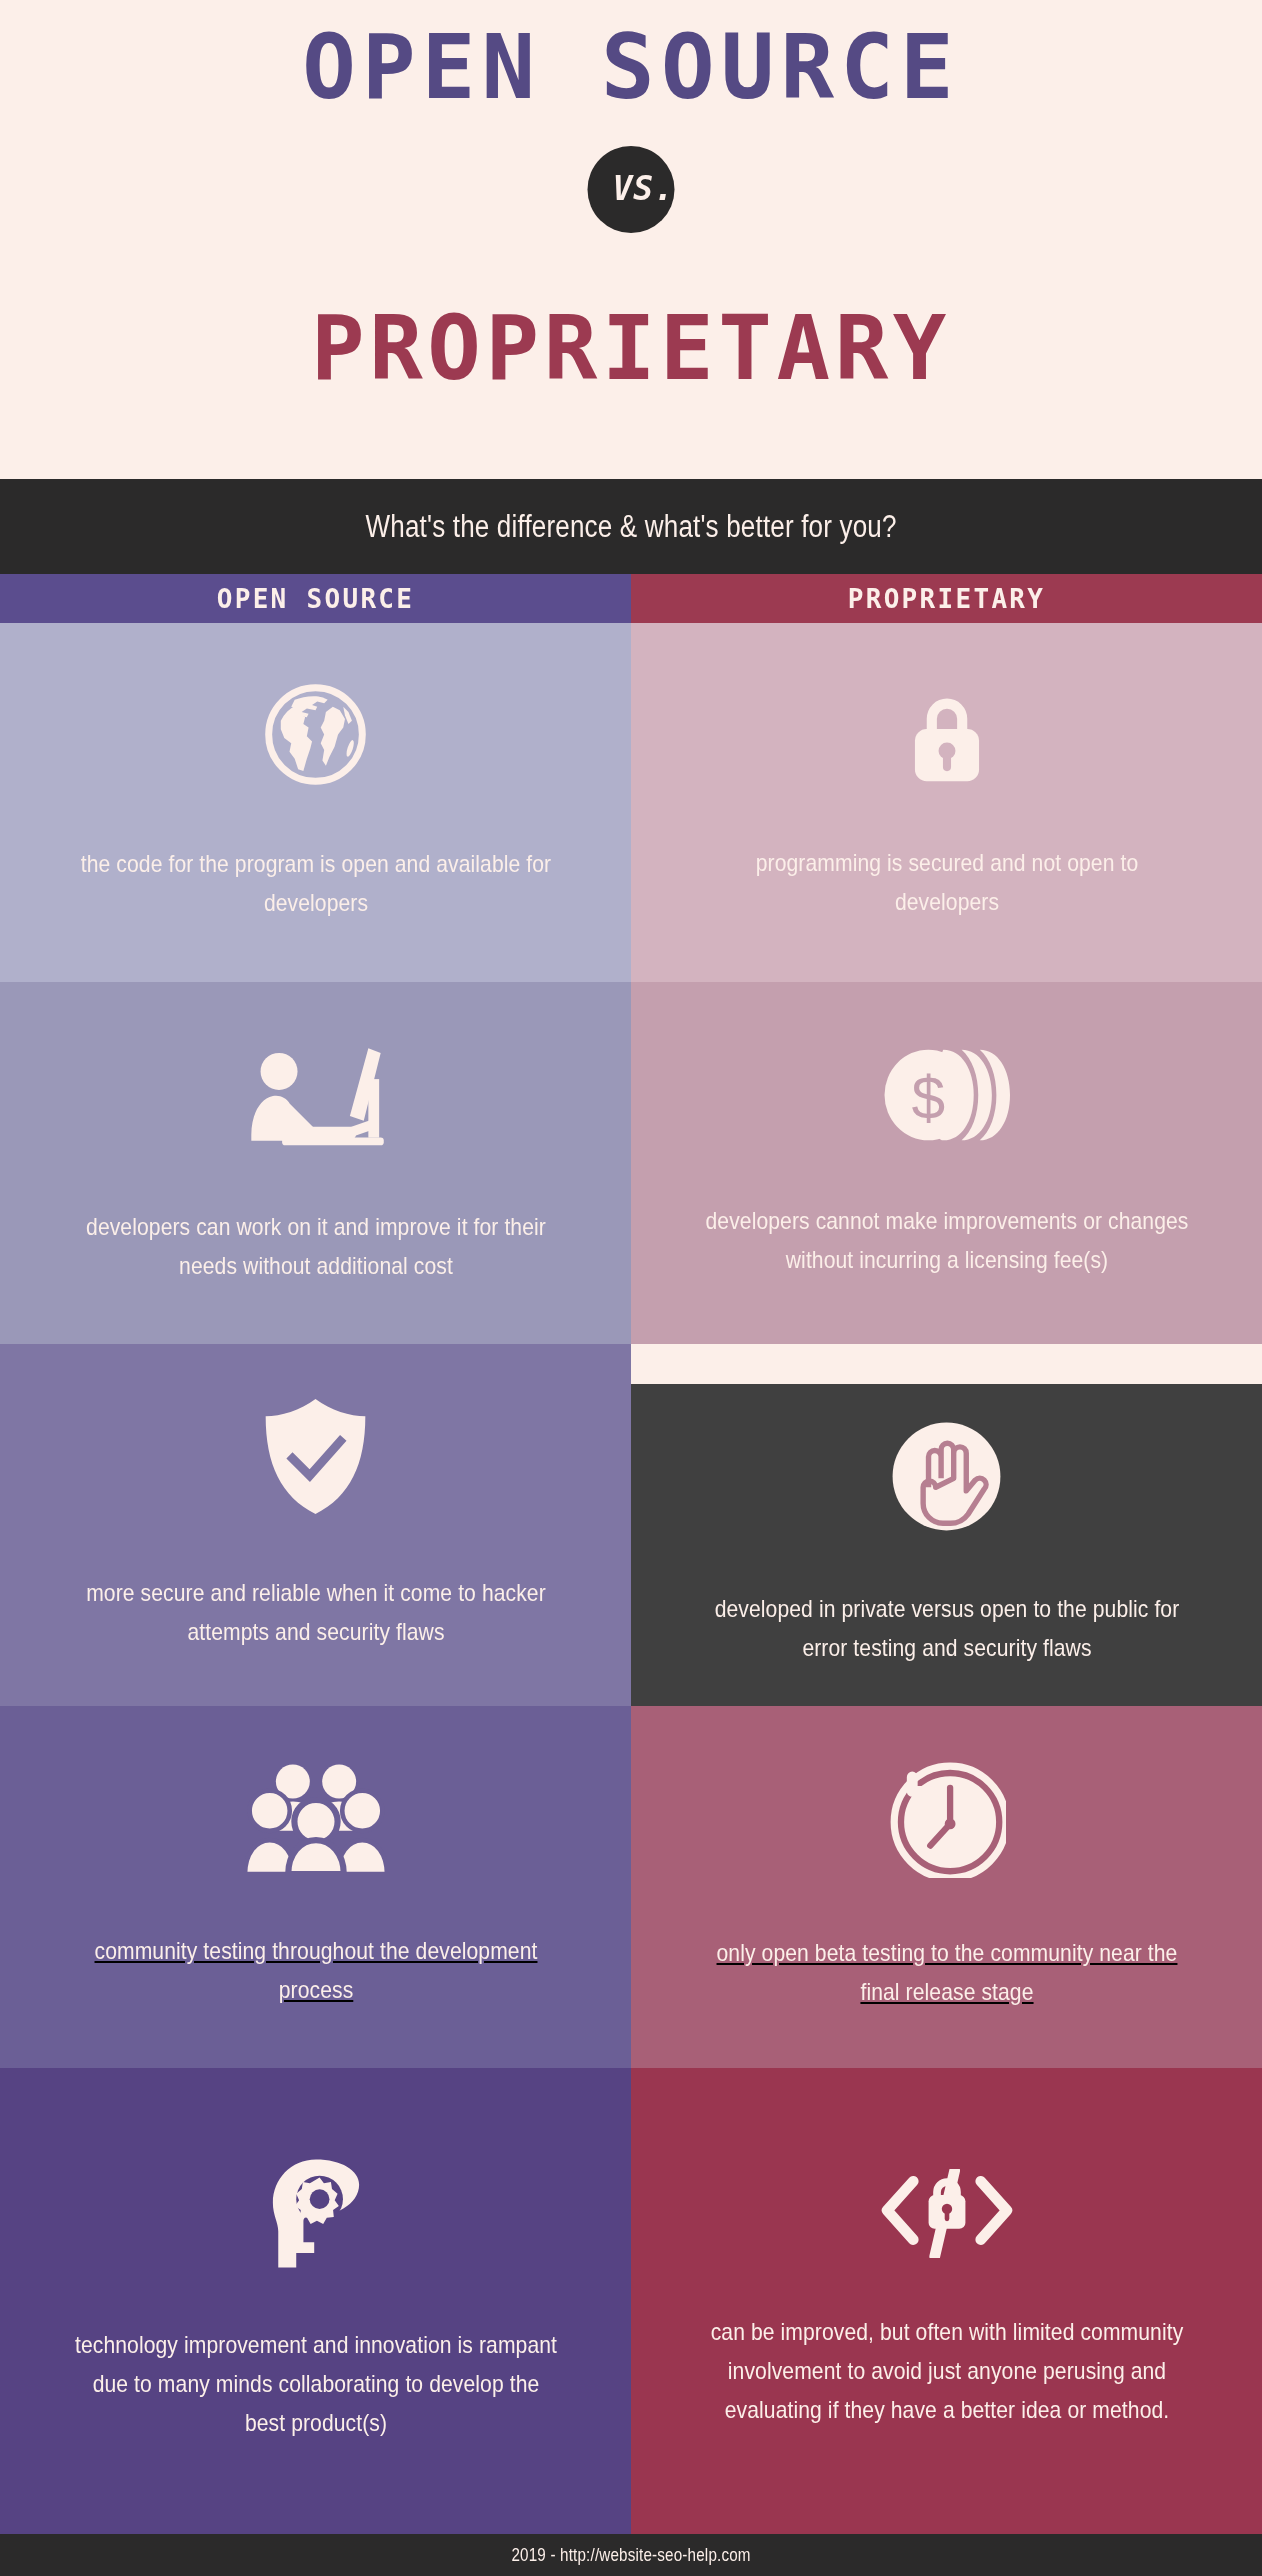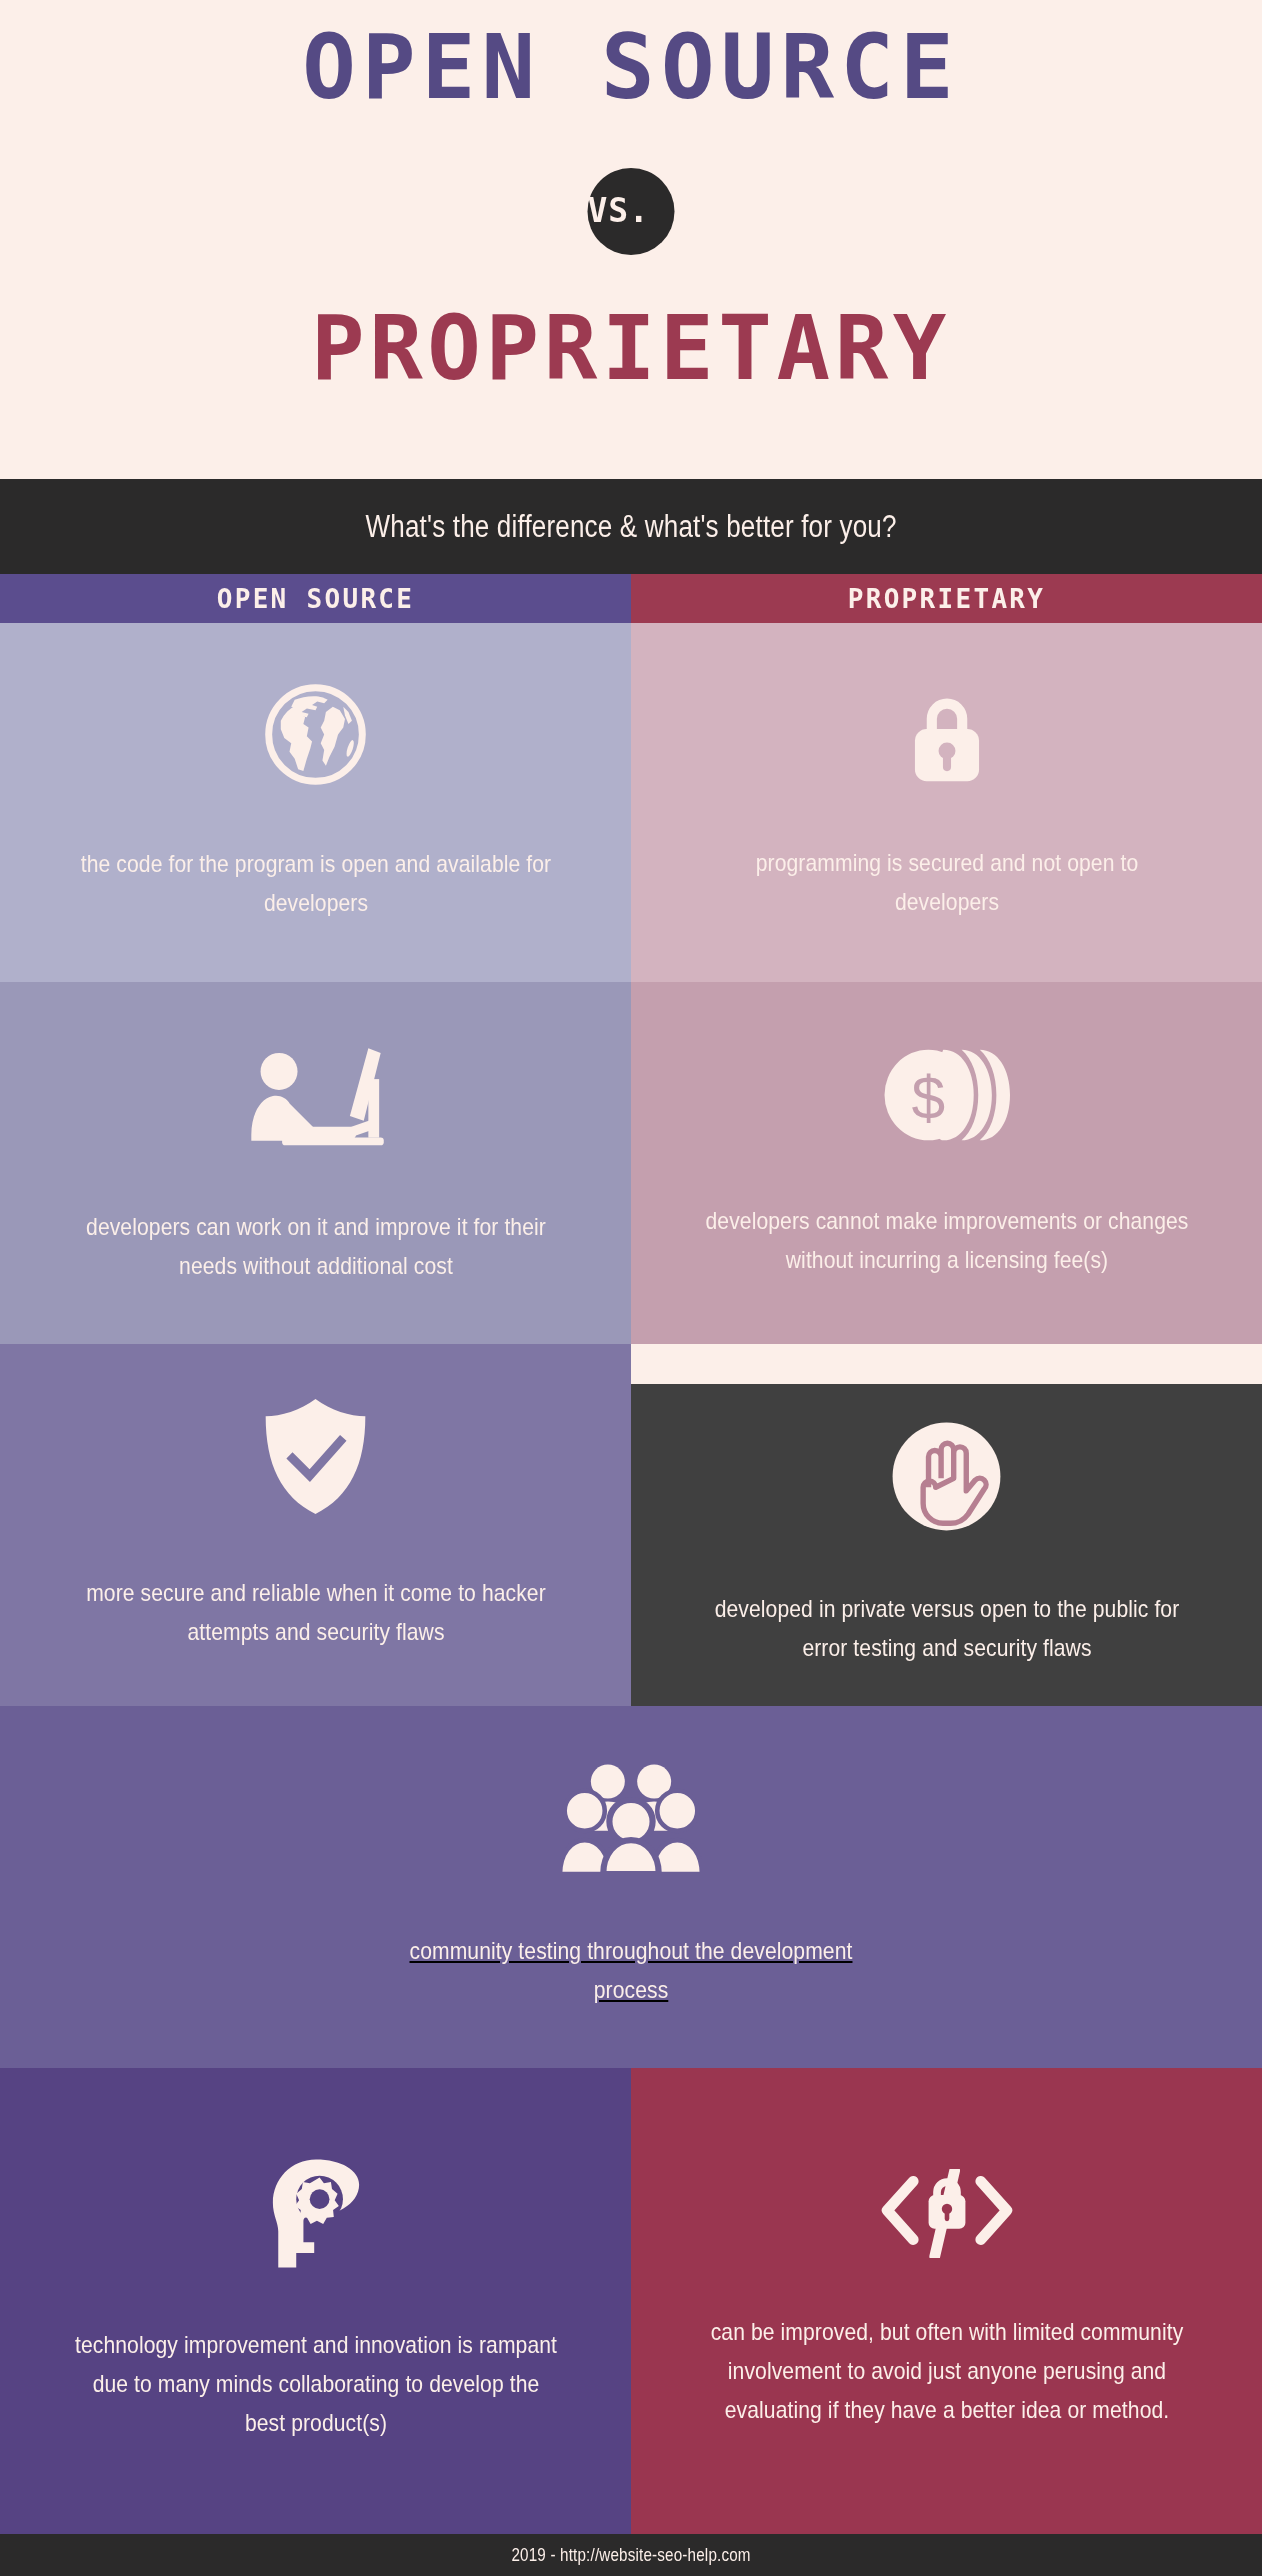--- a/index.html
+++ b/index.html
@@ -32,28 +32,29 @@
     text-align:center;
     font-family:"DejaVu Sans Mono", monospace;
     font-weight:bold;
     font-size:89px;
     letter-spacing:6.2px;
     color:#554a84;
     line-height:1;
   }
   .vs-circle {
     position:absolute;
-    top:168px; left:50%;
+    top:146px; left:50%;
     transform:translateX(-50%);
     width:87px; height:87px;
     border-radius:50%;
     background:#2b2a2a;
     display:flex;
     align-items:center;
-    justify-content:flex-start;
+    justify-content:flex-end;
+    font-style:italic;
   }
   .vs-text {
     font-family:"DejaVu Sans Mono", monospace;
     font-weight:bold;
     font-size:33px;
     color:#fcefe9;
     letter-spacing:0.8px;
     line-height:1;
     transform:translateY(-0.8px);
   }
@@ -280,20 +281,35 @@
             <circle cx="16" cy="31" r="13" fill="#fcefe9" stroke="#6b5f96" stroke-width="3"></circle>
             <circle cx="76" cy="31" r="13" fill="#fcefe9" stroke="#6b5f96" stroke-width="3"></circle>
             <path d="M0 72c0-13 7-22 16-22s16 9 16 22z" fill="#fcefe9" stroke="#6b5f96" stroke-width="3"></path>
             <path d="M60 72c0-13 7-22 16-22s16 9 16 22z" fill="#fcefe9" stroke="#6b5f96" stroke-width="3"></path>
             <circle cx="46" cy="38" r="14" fill="#fcefe9" stroke="#6b5f96" stroke-width="4"></circle>
             <path d="M28 72c0-13 8-22 18-22s18 9 18 22z" fill="#fcefe9" stroke="#6b5f96" stroke-width="4"></path>
           </svg>
         </div>
         <div class="cell-text">community testing throughout the development process</div>
       </div>
+      <div class="cell r4-r">
+        <div class="cell-icon">
+          <svg width="119" height="119" viewBox="0 0 66 66">
+            <circle cx="35" cy="35" r="27" fill="#fcefe9"></circle>
+            <circle cx="35" cy="35" r="27" fill="none" stroke="#a86077" stroke-width="3"></circle>
+            <circle cx="35" cy="35" r="31" fill="none" stroke="#fcefe9" stroke-width="4"></circle>
+            <path d="M14 10v8h10" stroke="#fcefe9" stroke-width="6" fill="none" stroke-linecap="round" stroke-linejoin="round"></path>
+            <path d="M14 18a27 27 0 1 1 0 0" fill="none"></path>
+            <line x1="35" y1="16" x2="35" y2="36" stroke="#a86077" stroke-width="3.5" stroke-linecap="round"></line>
+            <line x1="35" y1="36" x2="24" y2="48" stroke="#a86077" stroke-width="3.5" stroke-linecap="round"></line>
+            <circle cx="35" cy="36" r="3" fill="#a86077"></circle>
+          </svg>
+        </div>
+        <div class="cell-text">only open beta testing to the community near the final release stage</div>
+      </div>
     </div>
 
     <div class="grid-row" style="flex:1 1 auto;border-radius:11px;">
       <div class="cell r5-l">
         <div class="cell-icon">
           <svg width="112" height="115" viewBox="0 0 60 64">
             <path d="M30 2C16 2 6 13 6 26c0 7 3 11 3 16v20h10v-8h10v-6h-6V36c0-1 1-2 2-2h3c12 0 26-7 26-18C54 8 44 2 30 2z" fill="#fcefe9"></path>
             <circle cx="32" cy="24" r="13" fill="#564383"></circle>
             <path d="M32 12l2.4 3.1 3.9-.6.6 3.9L42 21l-1.6 3.6 2.3 3.2-3.2 2.3.4 3.9-3.9.4-2 3.4-3.5-1.8-3.5 1.8-2-3.4-3.9-.4.4-3.9-3.2-2.3 2.3-3.2L19 21l3.1-2.6.6-3.9 3.9.6z" fill="#fcefe9"></path>
             <circle cx="32" cy="24" r="5.5" fill="#564383"></circle>

